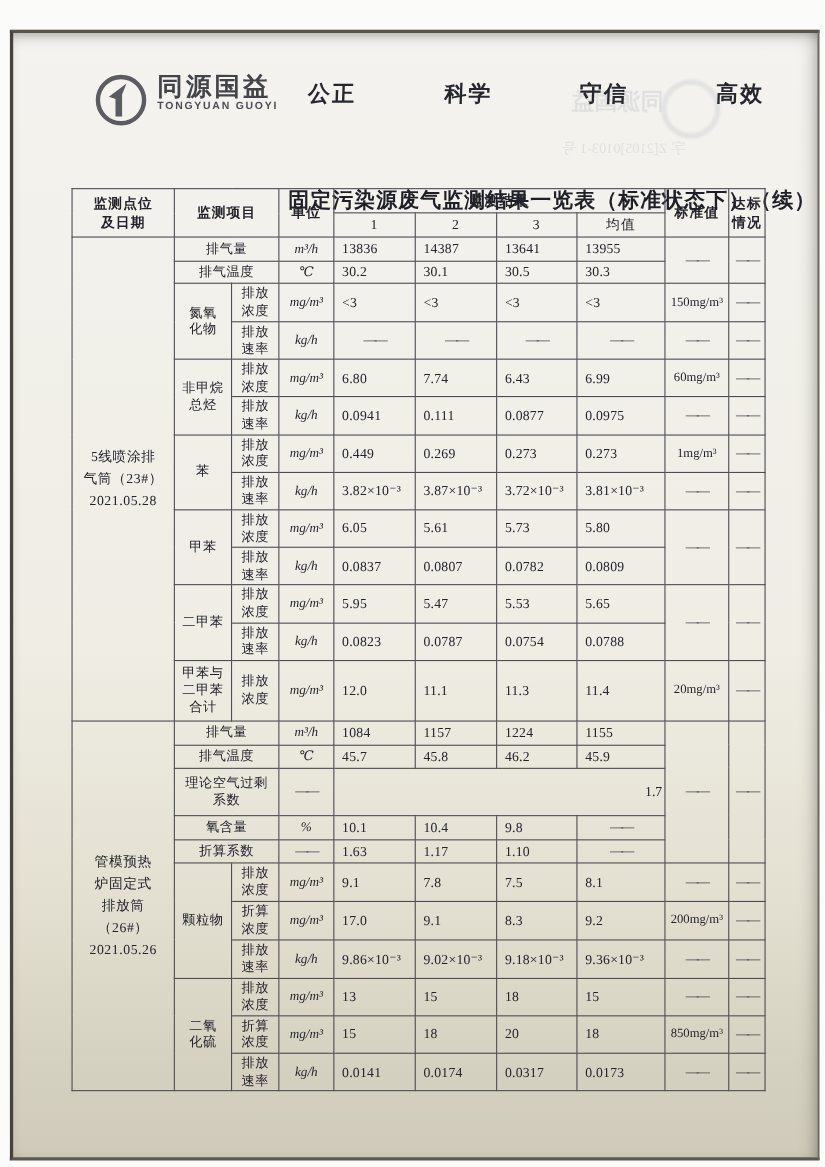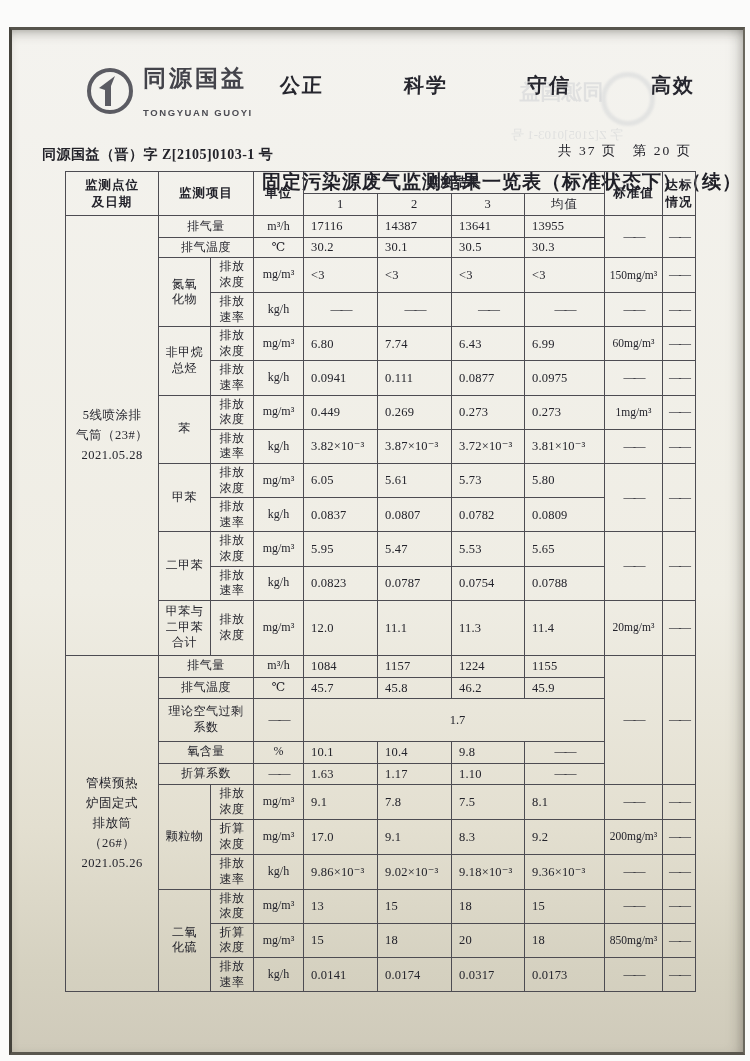--- a/index.html
+++ b/index.html
@@ -23,42 +23,42 @@
   .ghost.logo{font-family:"Liberation Sans",sans-serif;font-weight:bold;font-size:21px;}
   .ghost.small{font-size:13px;}
   .ghost-ring{position:absolute;width:44px;height:44px;border:5px solid #6b7890;border-radius:50%;opacity:.12;filter:blur(1px);}
 
   
   .hdr{position:absolute;left:53px;top:34px;width:630px;height:60px;}
   .brand{position:absolute;left:20px;top:2px;display:flex;align-items:flex-start;}
   .brand svg{display:block;}
   .brand-txt{margin-left:8px;}
   .brand-cn{font-family:"Liberation Sans",sans-serif;font-weight:bold;font-size:23px;letter-spacing:3px;color:#43434a;line-height:1.1;}
-  .brand-en{font-family:"Liberation Sans",sans-serif;font-weight:bold;font-size:9.5px;letter-spacing:1.6px;color:#4c4c53;margin-top:16px;text-align:right;}
+  .brand-en{font-family:"Liberation Sans",sans-serif;font-weight:bold;font-size:9.5px;letter-spacing:1.6px;color:#4c4c53;margin-top:0;text-align:right;}
   .slogans{position:absolute;left:215px;top:8px;width:415px;display:flex;justify-content:space-between;padding-right:55px;}
   .slogan{font-weight:bold;font-size:20px;color:#26262e;letter-spacing:2px;transform:skewX(-2deg);}
 
   .docline{position:absolute;left:30px;top:116px;width:650px;font-size:14px;color:#23232a;}
   .docline .no{font-weight:600;letter-spacing:.5px;}
   .docline .pg{position:absolute;right:0;top:-4px;font-size:13.5px;letter-spacing:2px;}
   .title{position:absolute;left:0;top:139px;width:730px;text-align:right;font-size:19px;font-weight:700;letter-spacing:1px;color:#1f1f27;}
 
   
   table{position:absolute;left:53px;top:141px;border-collapse:collapse;table-layout:fixed;width:630px;
         background:transparent;}
   td{border:1px solid #4d4c52;font-size:12px;color:#23232b;text-align:center;vertical-align:middle;
      padding:1px 2px;line-height:1.3;white-space:pre-line;overflow:hidden;}
   tr.hrow td{font-size:12.5px;letter-spacing:1px;}
   td.num{text-align:left;padding-left:7px;white-space:nowrap;font-size:12.5px;letter-spacing:.2px;}
-  td.unit{white-space:nowrap;font-size:12px;}
+  td.unit{white-space:nowrap;font-size:12px;font-style:italic;}
   td.dash{letter-spacing:-2px;color:#2e2e36;font-size:12px;}
   td.loc{font-size:12.5px;line-height:1.6;letter-spacing:.5px;}
   td.item{letter-spacing:.5px;}
   td.std{font-size:11.5px;padding:0 1px;white-space:nowrap;margin-left:24px;}
-  td.val17{text-align:center;padding-left:9px;font-size:12.5px;}
+  td.val17{text-align:right;padding-left:9px;font-size:12.5px;}
 </style>
 </head>
 <body>
 
 <div class="scan">
   <div class="page">
 
     <div class="ghost-ring" style="right:88px;top:42px;"></div>
     <div class="ghost logo" style="right:140px;top:48px;">同源国益</div>
     <div class="ghost small" style="right:120px;top:96px;">字 Z[2105]0103-1 号</div>
@@ -75,24 +75,20 @@
         </div>
       </div>
       <div class="slogans">
         <span class="slogan">公正</span>
         <span class="slogan">科学</span>
         <span class="slogan">守信</span>
         <span class="slogan">高效</span>
       </div>
     </div>
 
-    <div class="docline">
-      <span class="no">同源国益（晋）字 Z[2105]0103-1 号</span>
-      <span class="pg">共 37 页　第 20 页</span>
-    </div>
 
     <div class="title">固定污染源废气监测结果一览表（标准状态下）（续）</div>
 
     <table>
       <colgroup>
         <col style="width:93px">
           <col style="width:52px">
           <col style="width:43px">
           <col style="width:50px">
         <col style="width:74px">
@@ -118,21 +114,21 @@
             <td class="item">2</td>
             <td class="item">3</td>
             <td class="item">均值</td>
           </tr>
           <tr style="height: 22px;">
             <td rowspan="13" class="loc">5线喷涂排
 气筒（23#）
 2021.05.28</td>
             <td colspan="2" class="item">排气量</td>
             <td class="unit">m³/h</td>
-            <td class="num">17116</td>
+            <td class="num">13836</td>
             <td class="num">14387</td>
             <td class="num">13641</td>
             <td class="num">13955</td>
             <td rowspan="2" class="dash">——</td>
             <td rowspan="2" class="dash">——</td>
           </tr>
           <tr style="height: 20px;">
             <td colspan="2" class="item">排气温度</td>
             <td class="unit">℃</td>
             <td class="num">30.2</td>

